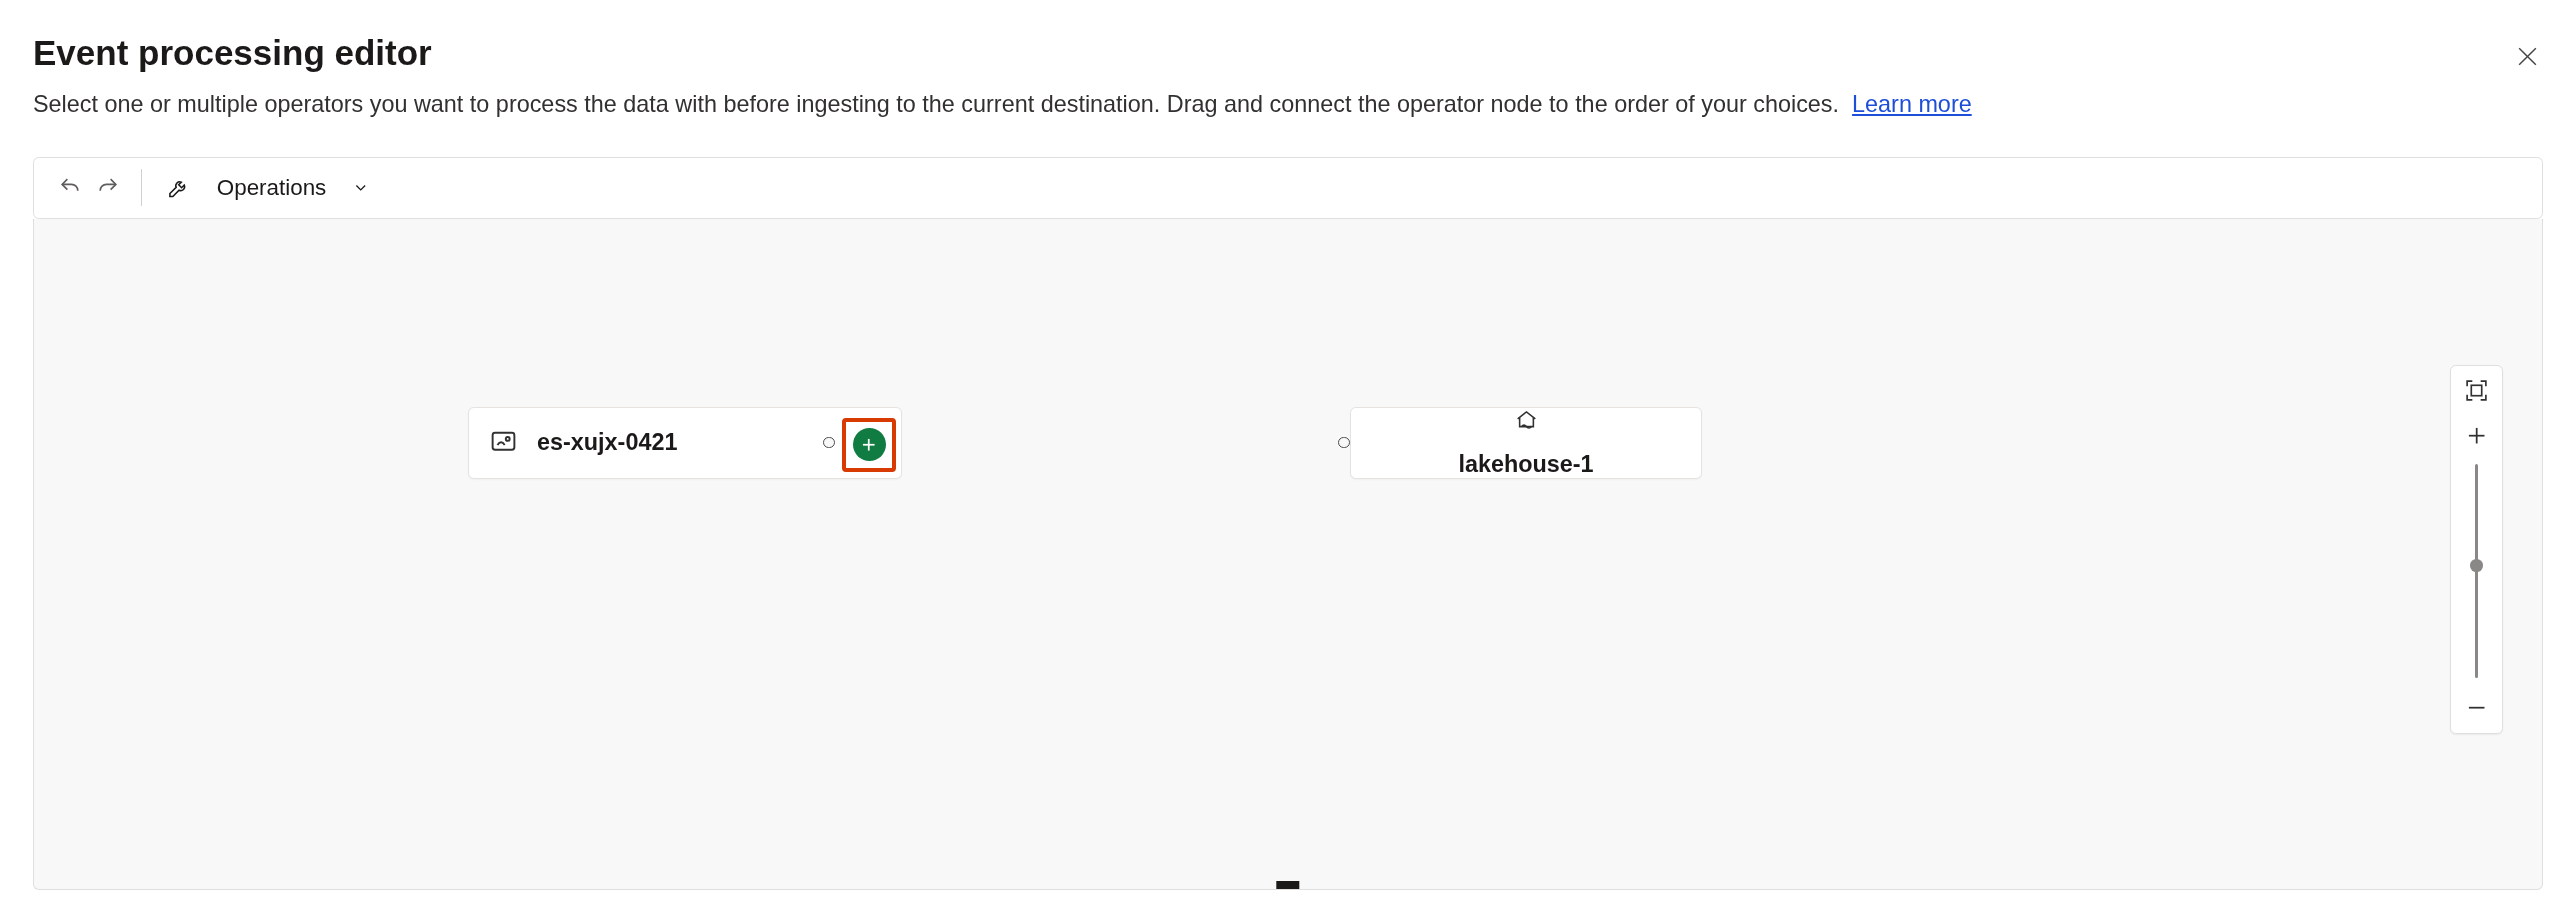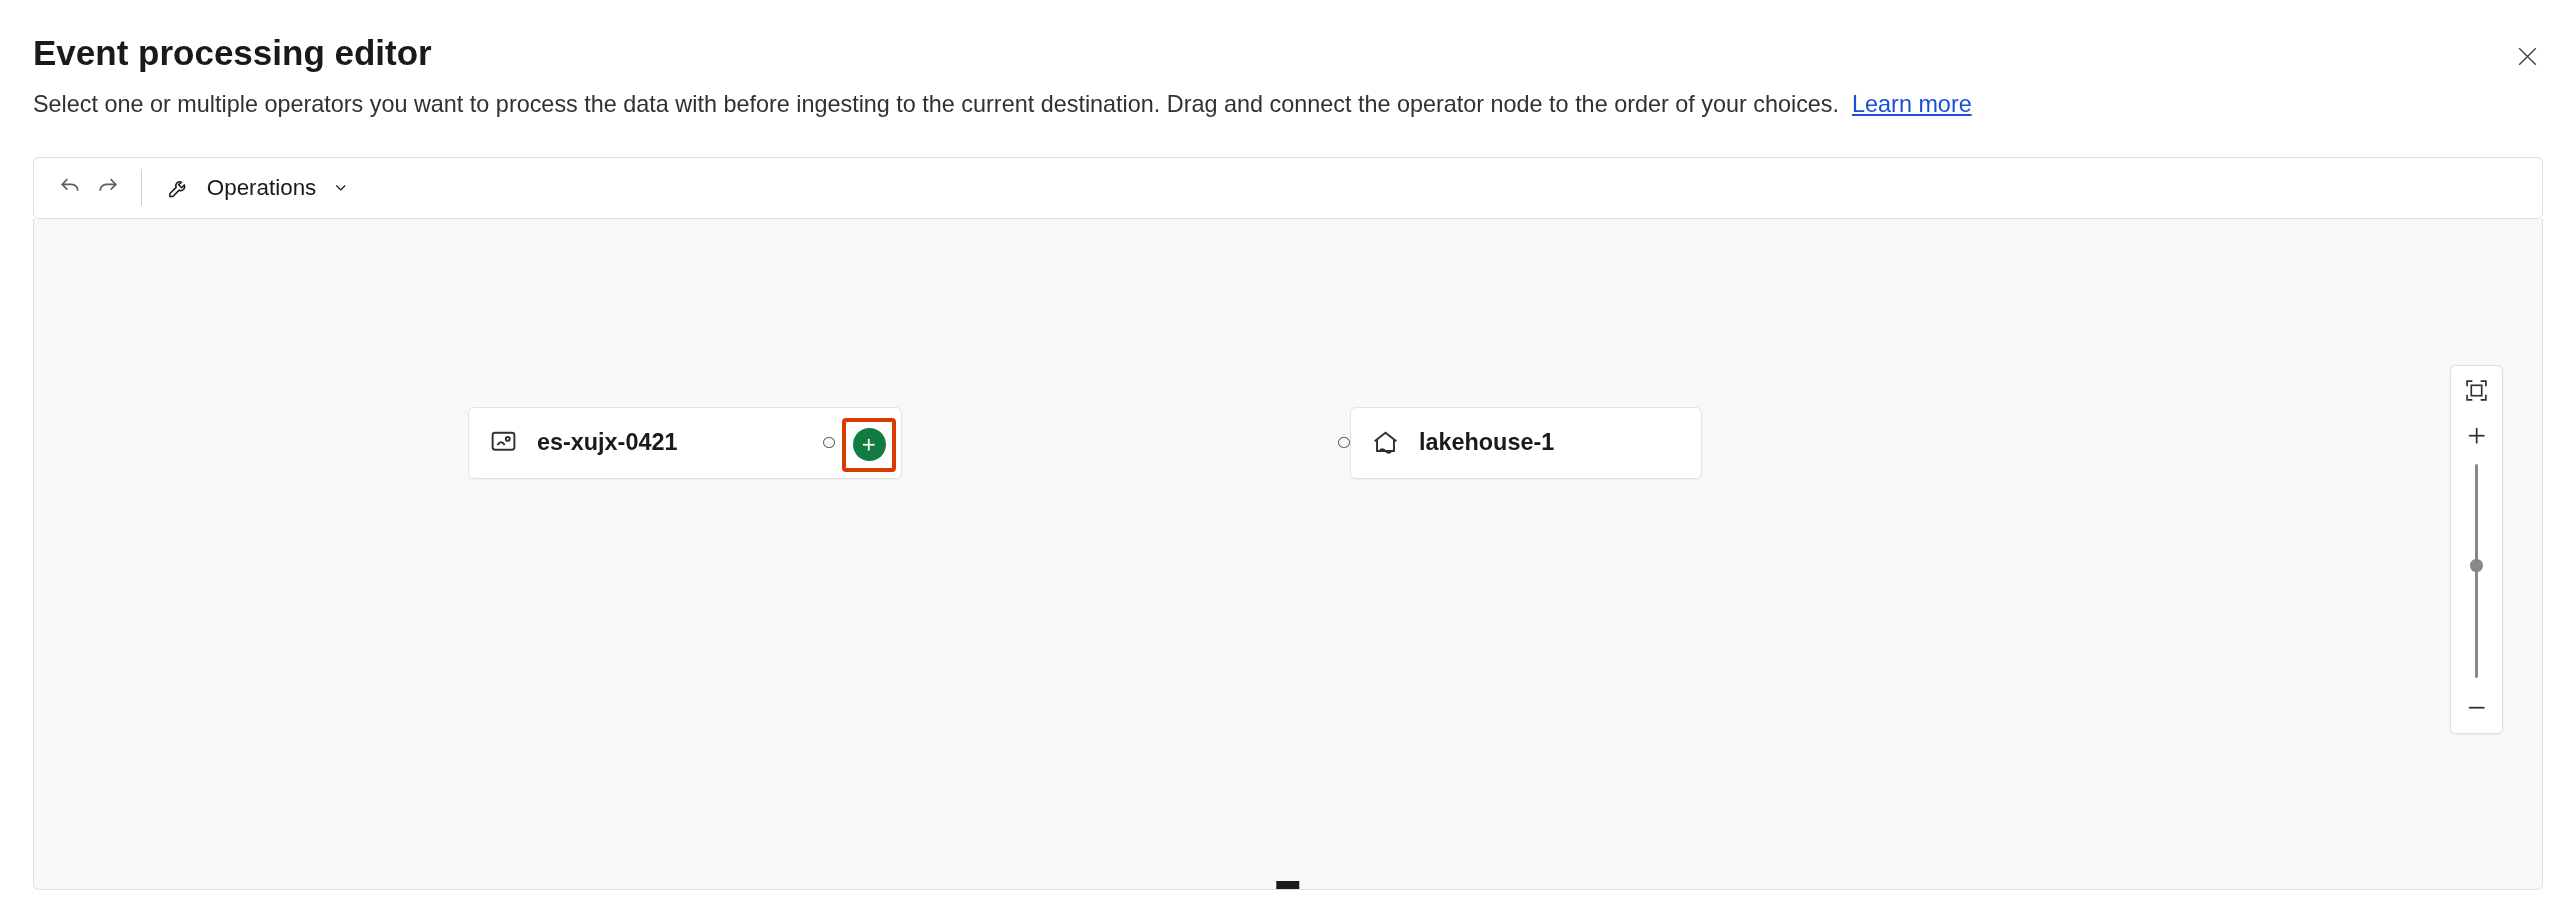--- a/index.html
+++ b/index.html
@@ -65,21 +65,21 @@
   }
   .toolbar-sep {
     width: 1px;
     height: 37px;
     background: #d2d0ce;
     margin: 0 15.6px;
   }
   .ops-btn {
     display: flex;
     align-items: center;
-    gap: 16px;
+    gap: 26px;
     cursor: pointer;
     color: #1b1a19;
     padding: 5.8px 9.7px;
     border-radius: 3.9px;
   }
   .canvas {
     margin-top: 0;
     border: 1px solid #e1dfdd;
     border-top: none;
     border-radius: 0 0 5.8px 5.8px;
@@ -96,21 +96,21 @@
     height: 72px;
     box-shadow: 0 1px 1.9px rgba(0,0,0,0.04);
     display: flex;
     align-items: center;
     padding: 0 19.5px;
     gap: 19.5px;
     font-size: 23.4px;
     font-weight: 600;
   }
   .node-1 { left: 434px; top: 188px; width: 434px; }
-  .node-2 { left: 1316px; top: 188px; width: 352px; }
+  .node-2 { left: 1316px; top: 188px; width: 352px; flex-direction: column; }
   .conn-dot {
     position: absolute;
     width: 11.7px; height: 11.7px;
     border: 1.9px solid #4b4b4b;
     border-radius: 50%;
     background: #f8f8f8;
   }
   .dot-src-out { left: 789px; top: 218px; }
   .dot-dst-in  { left: 1304px; top: 218px; }
   .add-btn-wrap {

